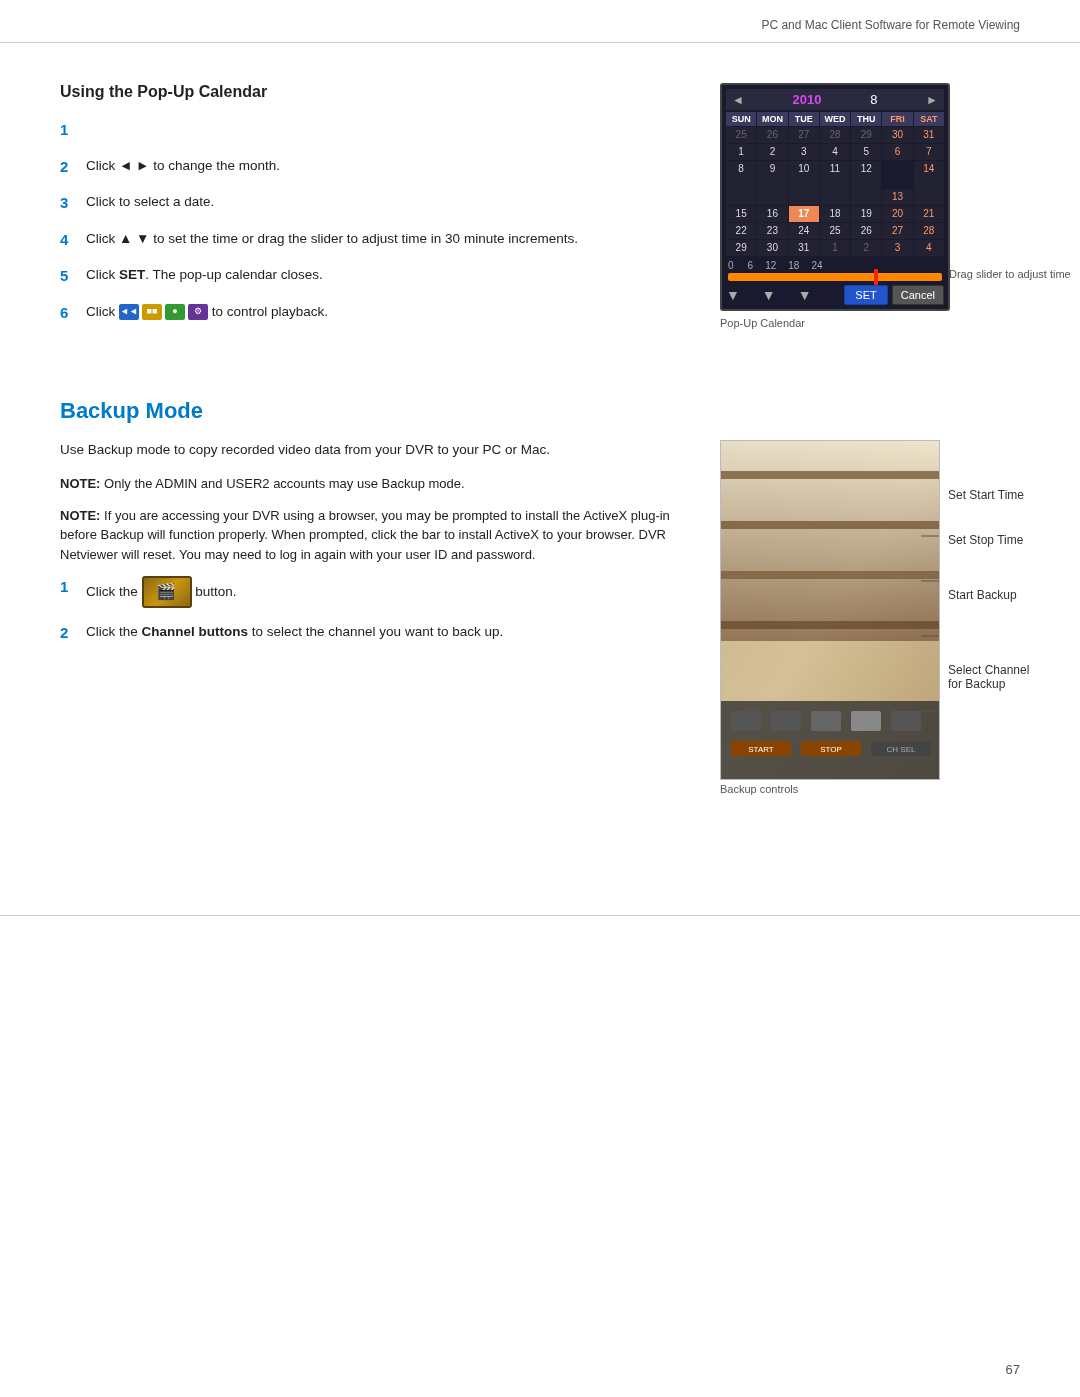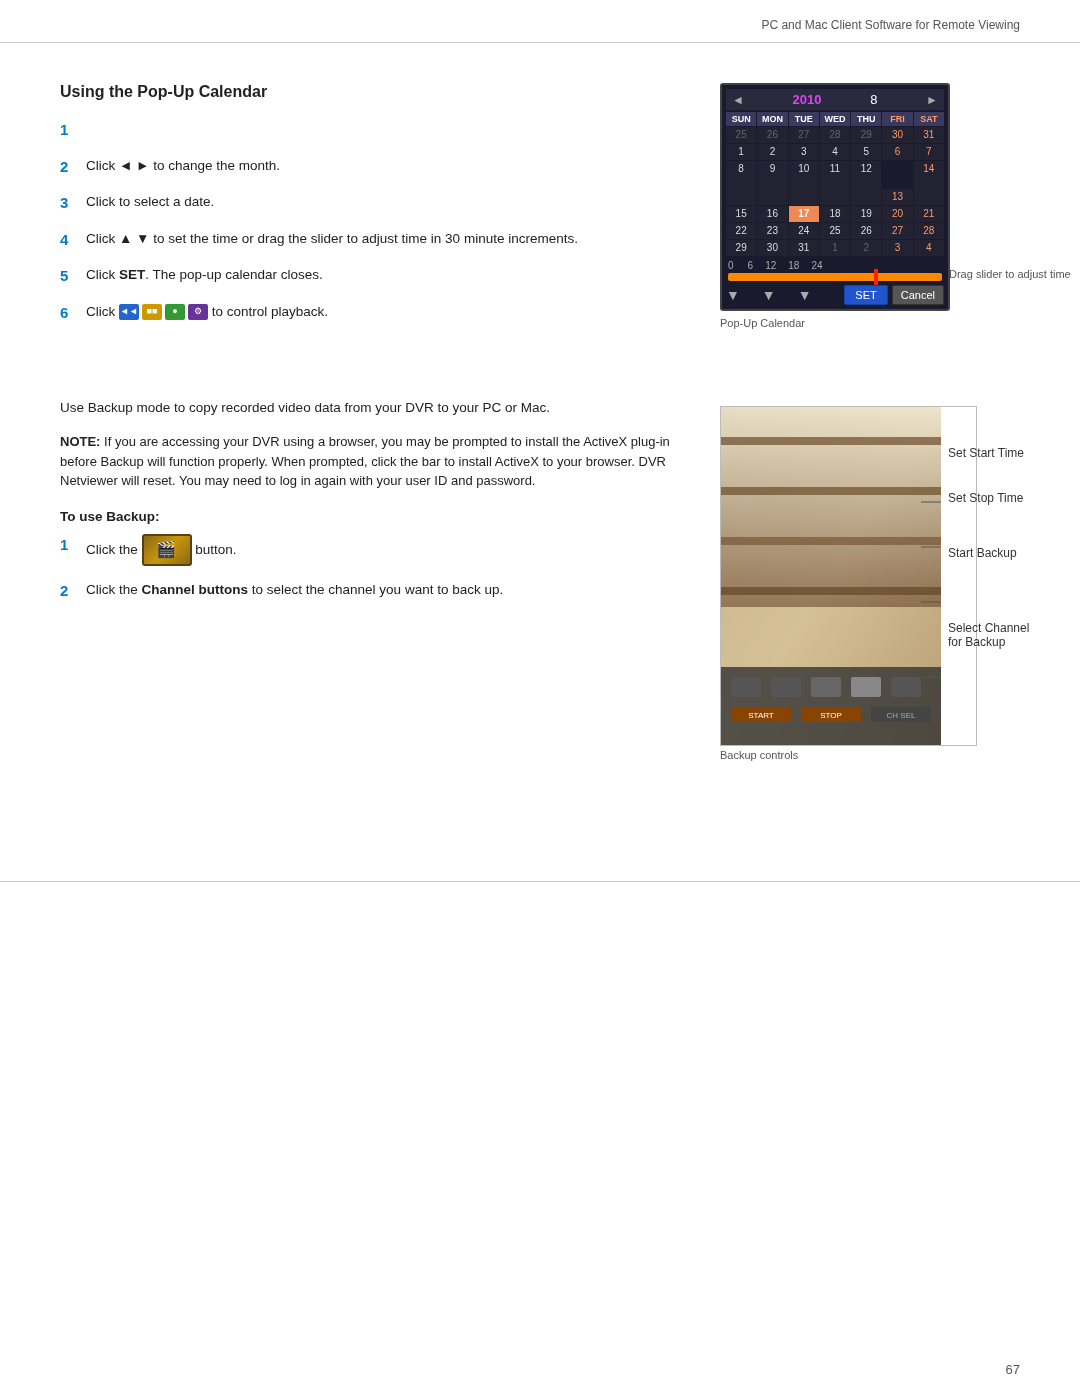--- a/index.html
+++ b/index.html
@@ -467,32 +467,35 @@
             </div>
           </div>
         </div>
 
         <div class="cal-caption">Pop-Up Calendar</div>
       </div>
     </div>
   </div>
 
   <div class="backup-section">
+    <div class="backup-title">Backup Mode</div>
 
     <div class="backup-content">
 
       <div class="backup-left">
         <p class="backup-intro">Use Backup mode to copy recorded video data from your DVR to your PC or Mac.</p>
 
+        <div class="note-block">
+          <span class="note-label">NOTE:</span><span> Only the ADMIN and USER2 accounts may use Backup mode.</span>
+        </div>
 
         <div class="note-block">
           <span class="note-label">NOTE:</span><span> If you are accessing your DVR using a browser, you may be prompted to install the ActiveX plug-in before Backup will function properly. When prompted, click the bar to install ActiveX to your browser. DVR Netviewer will reset. You may need to log in again with your user ID and password.</span>
         </div>
 
-        <div class="to-use-title">To use Backup:</div>
 
         <ol class="steps-list">
 
           <li>
             <span class="step-num">1</span>
             <span class="step-text">
               Click the
               <span class="backup-btn-icon"></span>
               button.
             </span>
@@ -503,21 +506,21 @@
             <span class="step-text">
               Click the <span class="bold">Channel buttons</span> to select the channel you want to back up.
             </span>
           </li>
         </ol>
       </div>
 
       <div class="backup-right">
         <div style="position:relative; display:inline-block;">
           
-          <div style="width:257px; height:340px; position:relative; overflow:hidden; border:1px solid #bbb;margin-top:8px;">
+          <div style="width:220px; height:340px; position:relative; overflow:hidden; border:1px solid #bbb;">
             
             <svg width="220" height="340" xmlns="http://www.w3.org/2000/svg">
               <defs>
                 <linearGradient id="bg1" x1="0" y1="0" x2="1" y2="1">
                   <stop offset="0%" stop-color="#c8b89a"></stop>
                   <stop offset="50%" stop-color="#e8d8b8"></stop>
                   <stop offset="100%" stop-color="#a08060"></stop>
                 </linearGradient>
                 <linearGradient id="bg2" x1="0" y1="0" x2="0" y2="1">
                   <stop offset="0%" stop-color="#f0e8d0"></stop>

